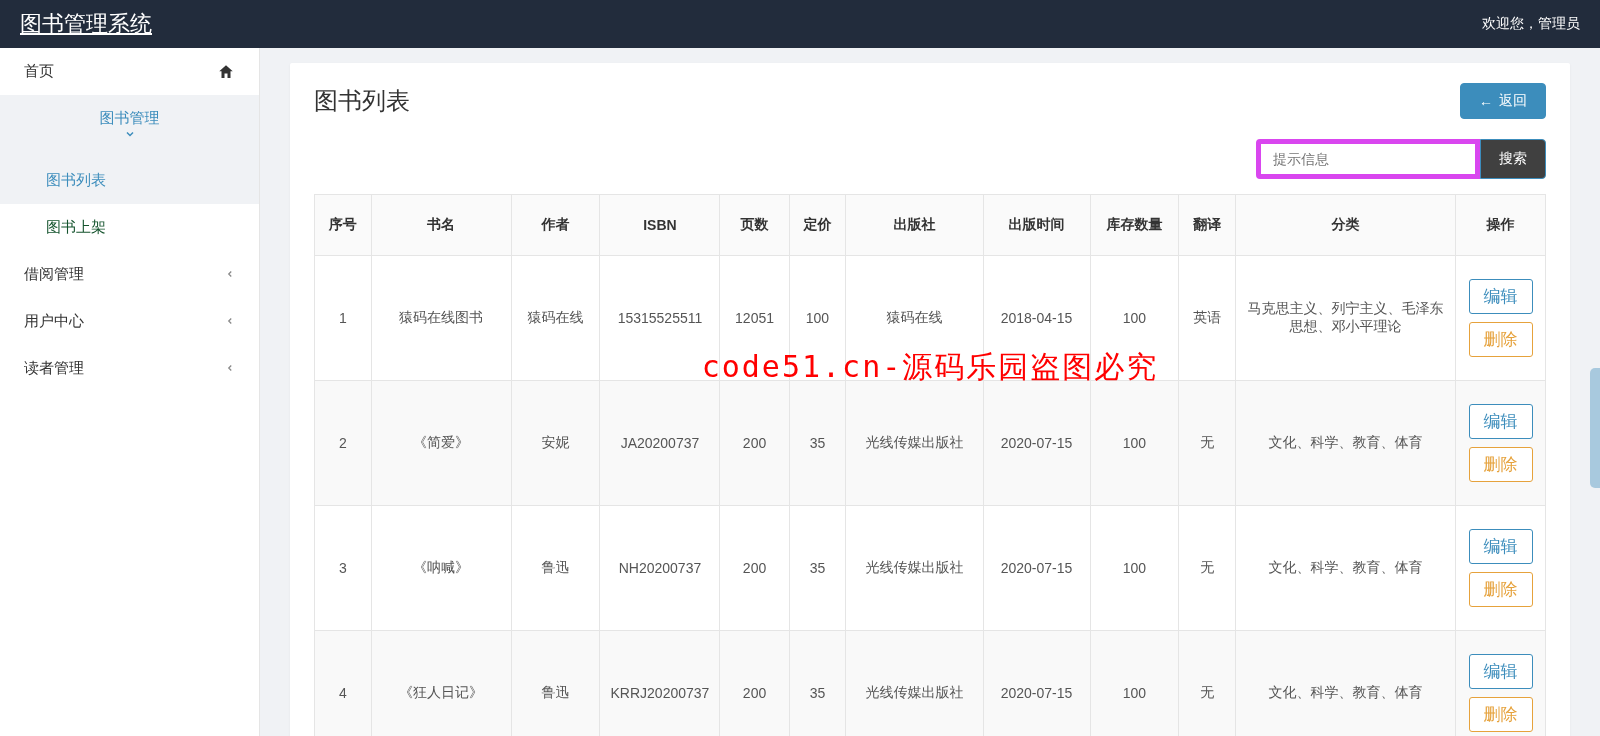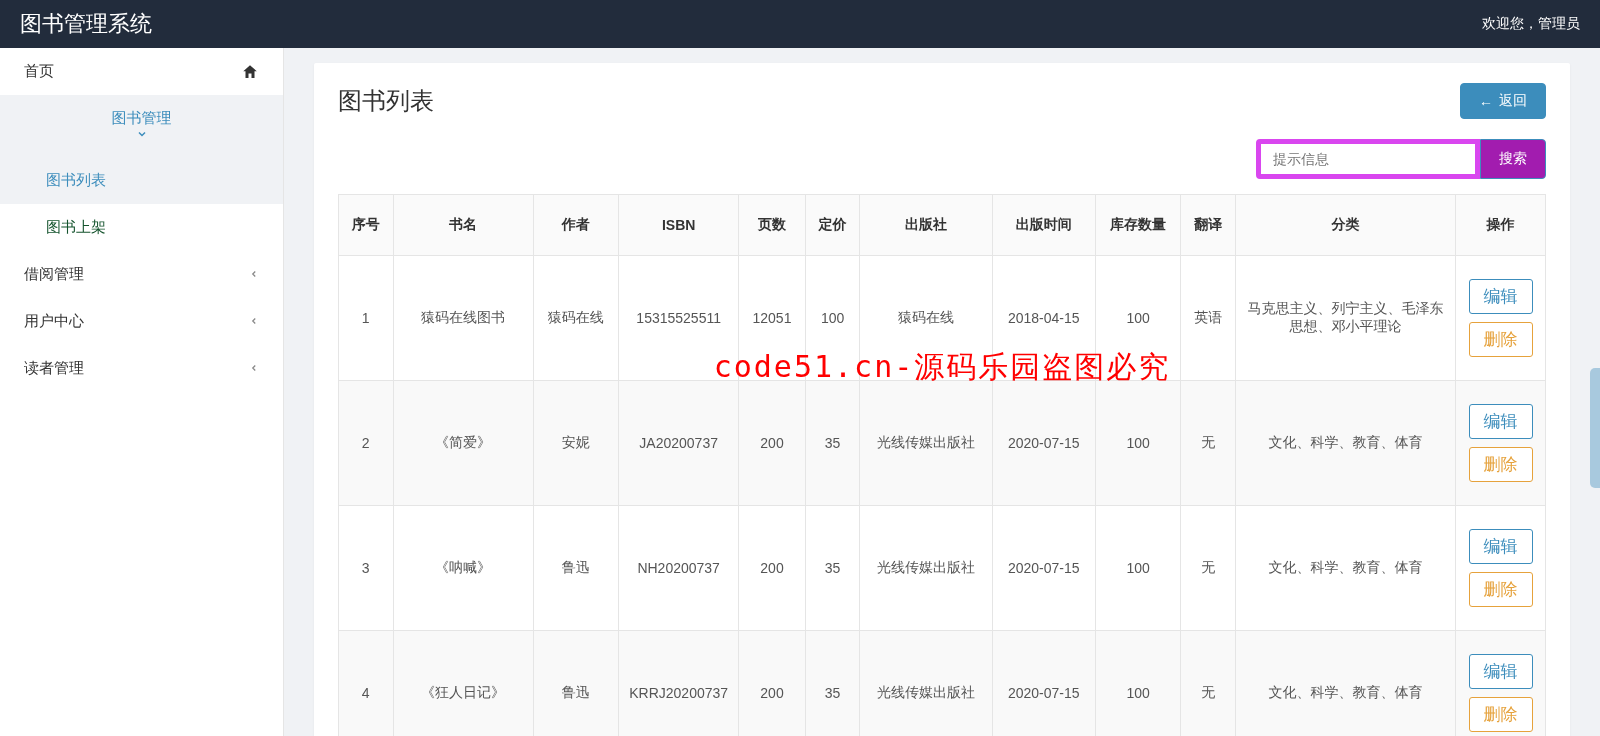--- a/index.html
+++ b/index.html
@@ -1,35 +1,35 @@
 <!DOCTYPE html>
 <html><head>
 <meta charset="utf-8">
 <style>
 * { margin: 0; padding: 0; box-sizing: border-box; }
 body { font-family: "Helvetica Neue", Helvetica, Arial, "Microsoft YaHei", sans-serif; font-size: 14px; color: #333; background: #f0f2f5; }
 .navbar { background: #222c3c; color: #fff; height: 48px; display: flex; align-items: center; justify-content: space-between; padding: 0 20px; }
-.navbar-brand { font-size: 22px; color: #fff; }
+.navbar-brand { font-size: 22px; color: #fff; text-decoration: underline; }
 .navbar-right { font-size: 14px; color: #fff; }
 .layout { display: flex; height: calc(100vh - 48px); }
-.sidebar { width: 284px; background: #fff; border-right: 1px solid #e5e5e5; overflow-y: auto; }
+.sidebar { width: 260px; background: #fff; border-right: 1px solid #e5e5e5; overflow-y: auto; }
 .sidebar-item { display: flex; align-items: center; justify-content: space-between; padding: 14px 24px; cursor: pointer; font-size: 15px; color: #333; }
 .sidebar-item.active { background: #f0f2f5; color: #3c8dbc; flex-direction: column; }
 .sidebar-subitem { padding: 14px 24px 14px 46px; cursor: pointer; font-size: 15px; color: #14532d; }
 .sidebar-subitem.active { color: #3c8dbc; background: #f0f2f5; }
 .icon { width: 18px; height: 18px; display: inline-flex; align-items: center; justify-content: center; }
 .content { flex: 1; padding: 15px 30px; overflow-y: auto; }
 .card { background: #fff; border-radius: 2px; padding: 20px 24px; box-shadow: 0 1px 3px rgba(0,0,0,0.05); position: relative; }
 .card-header { display: flex; justify-content: space-between; align-items: center; margin-bottom: 20px; }
 .page-title { font-size: 24px; font-weight: 500; color: #333; }
 .btn { display: inline-flex; align-items: center; padding: 8px 18px; border-radius: 4px; font-size: 14px; cursor: pointer; border: 1px solid transparent; }
 .btn-primary { background: #3c8dbc; color: #fff; border-color: #3c8dbc; }
 .search-bar { display: flex; justify-content: flex-end; margin-bottom: 15px; gap: 0; }
 .search-input { width: 224px; height: 40px; padding: 8px 12px; border: 5px solid #d946ef; border-radius: 4px 0 0 4px; font-size: 14px; outline: none; }
-.search-btn { height: 40px; padding: 0 18px; background: #a21caf; color: #fff; border: 1px solid #3c8dbc; border-radius: 0 4px 4px 0; cursor: pointer; font-size: 14px; }
+.search-btn { height: 40px; padding: 0 18px; background: #404040; color: #fff; border: 1px solid #3c8dbc; border-radius: 0 4px 4px 0; cursor: pointer; font-size: 14px; }
 table { width: 100%; border-collapse: collapse; }
 th, td { border: 1px solid #e5e5e5; padding: 21px 10px; text-align: center; font-size: 14px; color: #555; vertical-align: middle; }
 th { background: #fafafa; font-weight: 600; color: #333; }
 tbody tr:nth-child(even) { background: #f9f9f9; }
 .btn-sm { padding: 5px 14px; font-size: 17px; border-radius: 3px; display: inline-block; margin: 2px 0; border: 1px solid; background: #fff; cursor: pointer; }
 .btn-edit { color: #3c8dbc; border-color: #3c8dbc; }
 .btn-delete { color: #e6a23c; border-color: #e6a23c; }
 .op-cell { display: flex; flex-direction: column; align-items: center; gap: 4px; }
 .watermark { position: absolute; left: 50%; top: 284px; transform: translateX(-50%); color: #ff0000; font-size: 30px; font-family: "Microsoft YaHei", monospace; pointer-events: none; z-index: 10; white-space: nowrap; letter-spacing: 2px; }
 .chevron { font-size: 12px; color: #888; }

